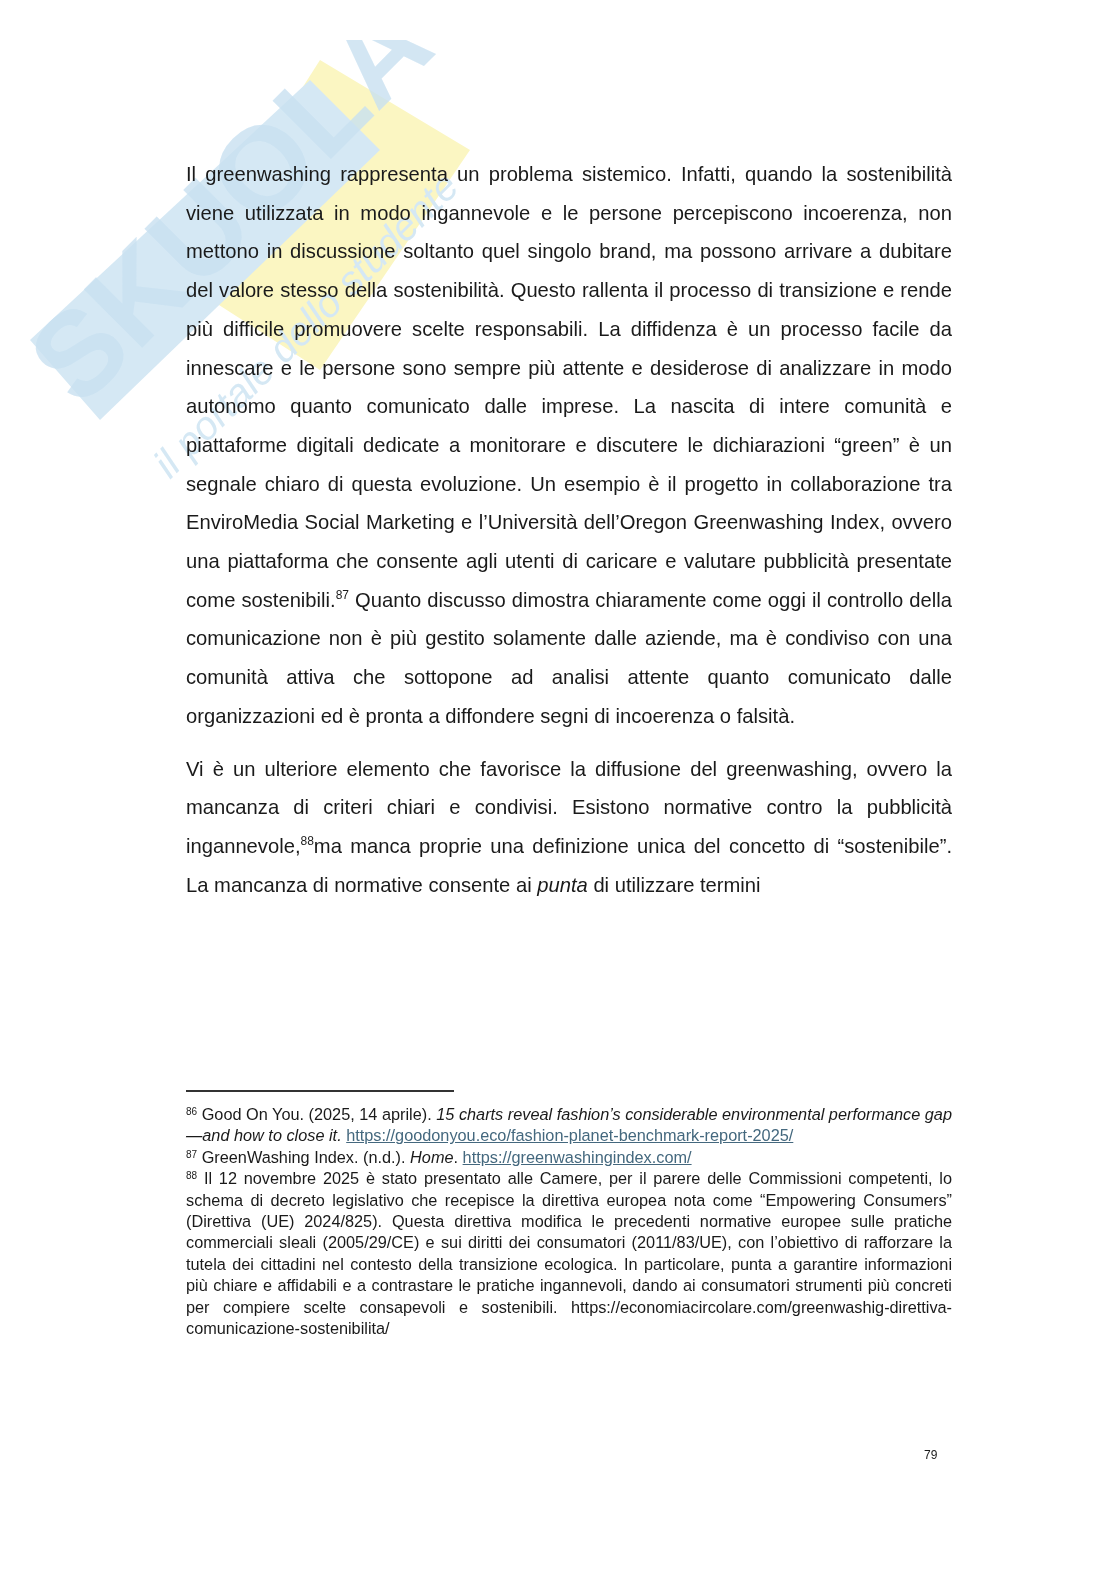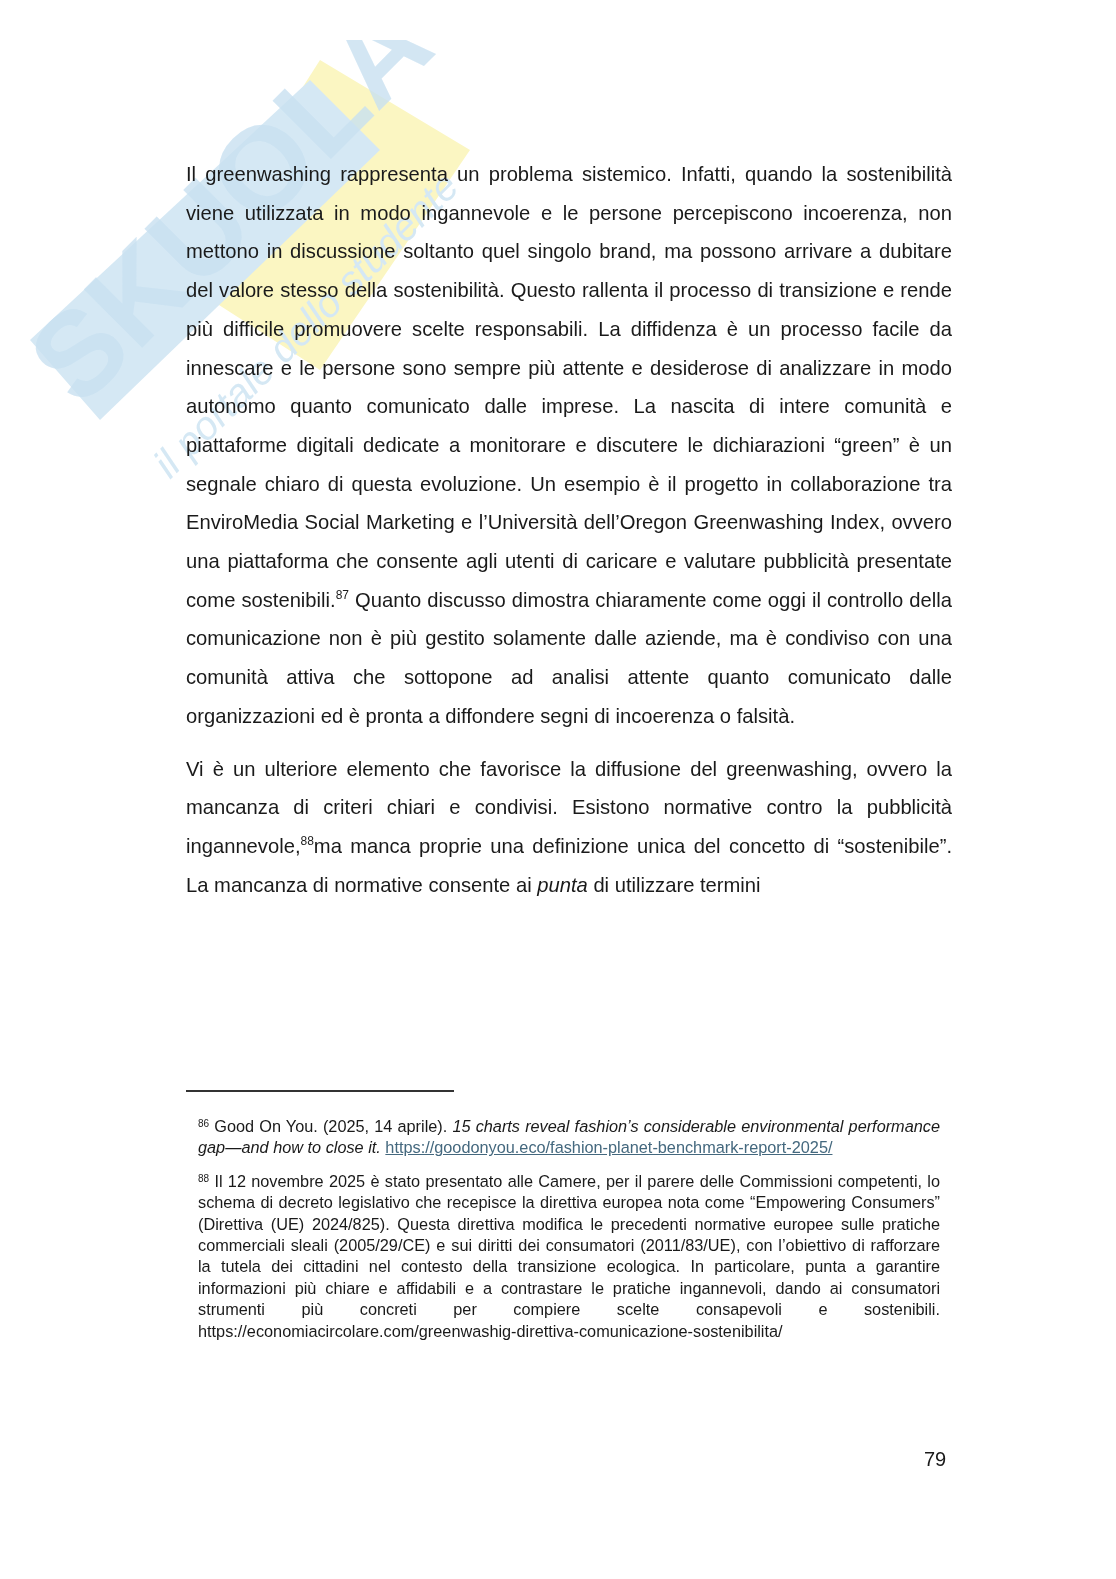--- a/index.html
+++ b/index.html
@@ -4,40 +4,41 @@
   <style>
     html, body { margin: 0; padding: 0; background: #ffffff; }
     body { width: 1116px; height: 1579px; position: relative; overflow: hidden; font-family: "Liberation Sans", sans-serif; color: #1a1a1a; }
     .watermark { position: absolute; left: 20px; top: 40px; width: 470px; height: 470px; pointer-events: none; }
     .page { position: absolute; left: 186px; top: 155px; width: 766px; }
     .body-text { font-size: 20.2px; line-height: 38.7px; text-align: justify; margin: 0; }
     .para { margin: 0 0 14px 0; }
     sup { font-size: 12px; line-height: 0; vertical-align: 8px; }
     .rule { position: absolute; left: 186px; top: 1090px; width: 268px; height: 1.5px; background: #333; }
     .footnotes { position: absolute; left: 186px; top: 1104px; width: 766px; font-size: 16.3px; line-height: 21.4px; text-align: justify; }
-    .fn { margin: 12px; }
+    .fn { margin: 0; }
     .fn sup { font-size: 10px; vertical-align: 5px; }
     .link { color: #44687e; text-decoration: underline; }
-    .pagenum { position: absolute; left: 924px; top: 1448px; font-size: 20px; }
+    .pagenum { position: absolute; left: 924px; top: 1448px; font-size: 12px; }
   </style>
 </head>
 <body>
 
 <svg class="watermark" viewBox="0 0 470 470">
   <polygon points="300,20 450,110 300,330 160,240" fill="#fbf6c2"></polygon>
   <polygon points="10,300 290,40 360,110 80,380" fill="#d5e8f4"></polygon>
   <text x="60" y="370" transform="rotate(-45 60 370)" font-family="Liberation Sans, sans-serif" font-weight="bold" font-size="120" fill="#c9e1f1" opacity="0.8">SKUOLA</text>
   <text x="150" y="440" transform="rotate(-45 150 440)" font-family="Liberation Sans, sans-serif" font-style="italic" font-size="40" fill="#d5e8f4">il portale dello studente</text>
 </svg>
 
 <div class="page">
   <p class="body-text para"><span>Il greenwashing rappresenta un problema sistemico. Infatti, quando la sostenibilità viene utilizzata in modo ingannevole e le persone percepiscono incoerenza, non mettono in discussione soltanto quel singolo brand, ma possono arrivare a dubitare del valore stesso della sostenibilità. Questo rallenta il processo di transizione e rende più difficile promuovere scelte responsabili. La diffidenza è un processo facile da innescare e le persone sono sempre più attente e desiderose di analizzare in modo autonomo quanto comunicato dalle imprese.  La nascita di intere comunità e piattaforme digitali dedicate a monitorare e discutere le dichiarazioni “green” è un segnale chiaro di questa evoluzione. Un esempio è il progetto in collaborazione tra EnviroMedia Social Marketing e l’Università dell’Oregon Greenwashing Index, ovvero una piattaforma che consente agli utenti di caricare e valutare pubblicità presentate come sostenibili.</span><sup>87</sup><span>  Quanto discusso dimostra chiaramente come oggi il controllo della comunicazione non è più gestito solamente dalle aziende, ma è condiviso con una comunità attiva che sottopone ad analisi attente quanto comunicato dalle organizzazioni ed è pronta a diffondere segni di incoerenza o falsità.</span></p>
   <p class="body-text para"><span>Vi è un ulteriore elemento che favorisce la diffusione del greenwashing, ovvero la mancanza di criteri chiari e condivisi. Esistono normative contro la pubblicità ingannevole,</span><sup>88</sup><span>ma manca proprie una definizione unica del concetto di “sostenibile”. La mancanza di normative consente ai </span><i>punta</i><span> di utilizzare termini</span></p>
 </div>
 
 <div class="rule"></div>
 
 <div class="footnotes">
   <p class="fn"><sup>86</sup><span> Good On You. (2025, 14 aprile). </span><i>15 charts reveal fashion’s considerable environmental performance gap—and how to close it.</i> <a class="link">https://goodonyou.eco/fashion-planet-benchmark-report-2025/</a></p>
+  <p class="fn"><sup>87</sup><span> GreenWashing Index. (n.d.). </span><i>Home</i>. <a class="link">https://greenwashingindex.com/</a></p>
   <p class="fn"><sup>88</sup><span> Il 12 novembre 2025 è stato presentato alle Camere, per il parere delle Commissioni competenti, lo schema di decreto legislativo che recepisce la direttiva europea nota come “Empowering Consumers” (Direttiva (UE) 2024/825). Questa direttiva modifica le precedenti normative europee sulle pratiche commerciali sleali (2005/29/CE) e sui diritti dei consumatori (2011/83/UE), con l’obiettivo di rafforzare la tutela dei cittadini nel contesto della transizione ecologica. In particolare, punta a garantire informazioni più chiare e affidabili e a contrastare le pratiche ingannevoli, dando ai consumatori strumenti più concreti per compiere scelte consapevoli e sostenibili. https://economiacircolare.com/greenwashig-direttiva-comunicazione-sostenibilita/</span></p>
 </div>
 
 <div class="pagenum">79</div>
 
 </body></html>

